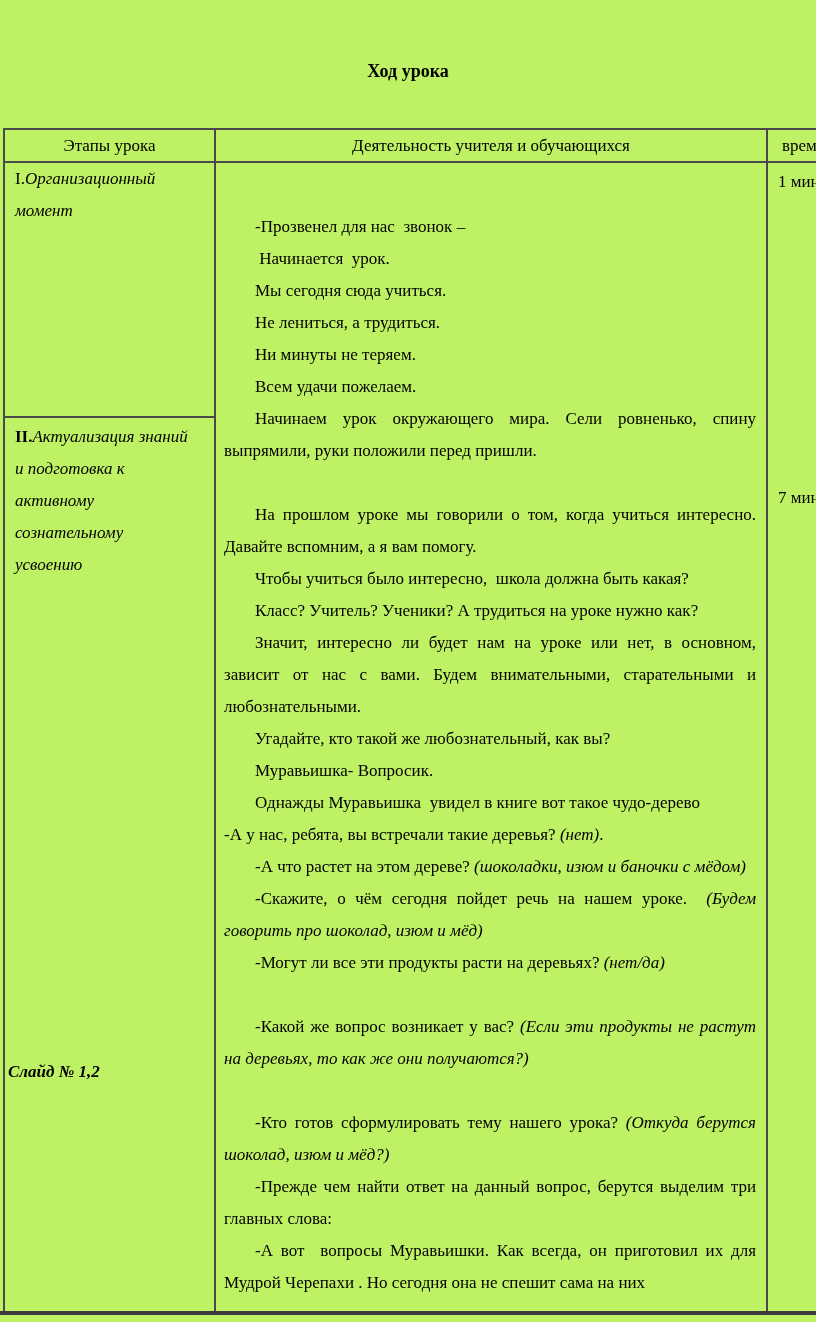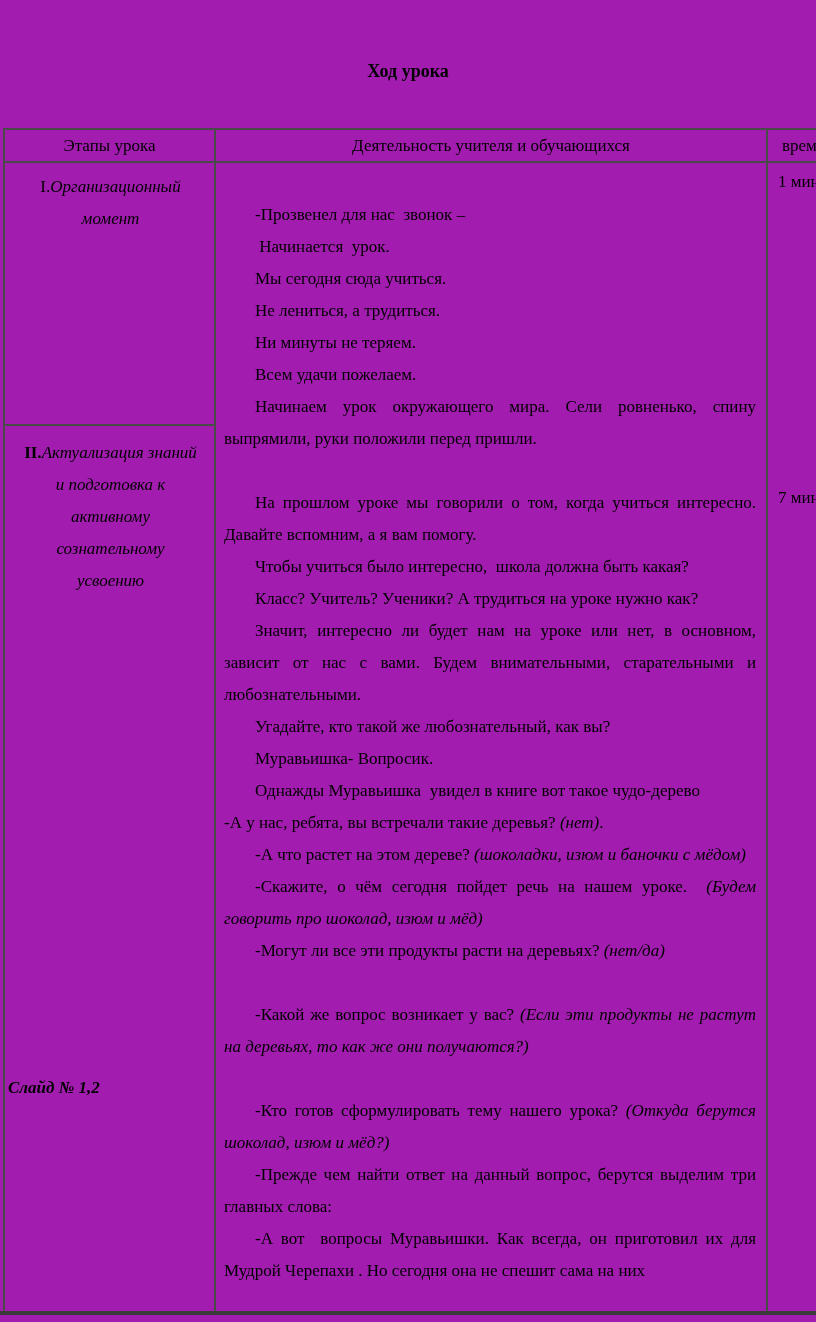--- a/index.html
+++ b/index.html
@@ -1,66 +1,65 @@
 <!DOCTYPE html>
 <html><head>
 <meta charset="utf-8">
 <style>
   html,body{margin:0;padding:0;background:#fff;}
   .page{
     position:relative;
     width:816px;height:1322px;
-    background:#a21caf;
+    background:#bef264;
     overflow:hidden;
     font-family:"Liberation Serif","DejaVu Serif",serif;
     color:#000;
   }
   .doc-title{
     position:absolute;top:59px;left:0;width:816px;
     text-align:center;font-weight:700;font-size:18px;line-height:24px;
   }
   .tbl{
     position:absolute;left:3px;top:128px;
     width:899px;height:1183px;
     display:flex;
     box-sizing:border-box;
     border-top:2px solid #4a4a4a;
     border-left:2px solid #4a4a4a;
   }
   .col{box-sizing:border-box;display:flex;flex-direction:column;}
-  .col1{width:211px;border-right:2px solid #4a4a4a;gap:8px;}
+  .col1{width:211px;border-right:2px solid #4a4a4a;}
   .col2{width:552px;border-right:2px solid #4a4a4a;gap:36px;}
   .col3{flex:1;}
   .hdr{
     height:33px;box-sizing:border-box;
     border-bottom:2px solid #4a4a4a;
     display:flex;align-items:center;justify-content:center;
     font-size:17px;white-space:nowrap;
   }
   .col3 .hdr{justify-content:flex-start;padding-left:14px;}
   .stage{
     font-size:17px;line-height:32px;
     padding:0 8px 0 10px;box-sizing:border-box;
     white-space:pre-line;
-    text-align:center;
   }
   .stage-1{height:255px;border-bottom:2px solid #4a4a4a;}
   .stage-2{flex:1;position:relative;padding-top:3px;}
   .stage .num{font-style:normal;}
   .stage .nm{font-style:italic;}
   .stage-2 .num{font-weight:700;}
   .slide-note{
     position:absolute;top:638px;left:3px;
     font-weight:700;font-style:italic;font-size:17px;line-height:32px;
     white-space:nowrap;
   }
   .activity{
     flex:1;overflow:hidden;
     padding:0 10px 0 8px;
-    font-size:17px;line-height:32px;
+    font-size:17px;line-height:32px;margin-top:12px;
   }
   .para{margin:0;white-space:pre-wrap;}
   .para.indent{text-indent:31px;}
   .para.justify{text-align:justify;}
   .para.center{text-align:center;}
   .para.blank{height:32px;}
   .it{font-style:italic;}
   .bd{font-weight:700;}
   .times{flex:1;position:relative;font-size:17px;line-height:32px;}
   .time-entry{position:absolute;left:10px;white-space:nowrap;}

